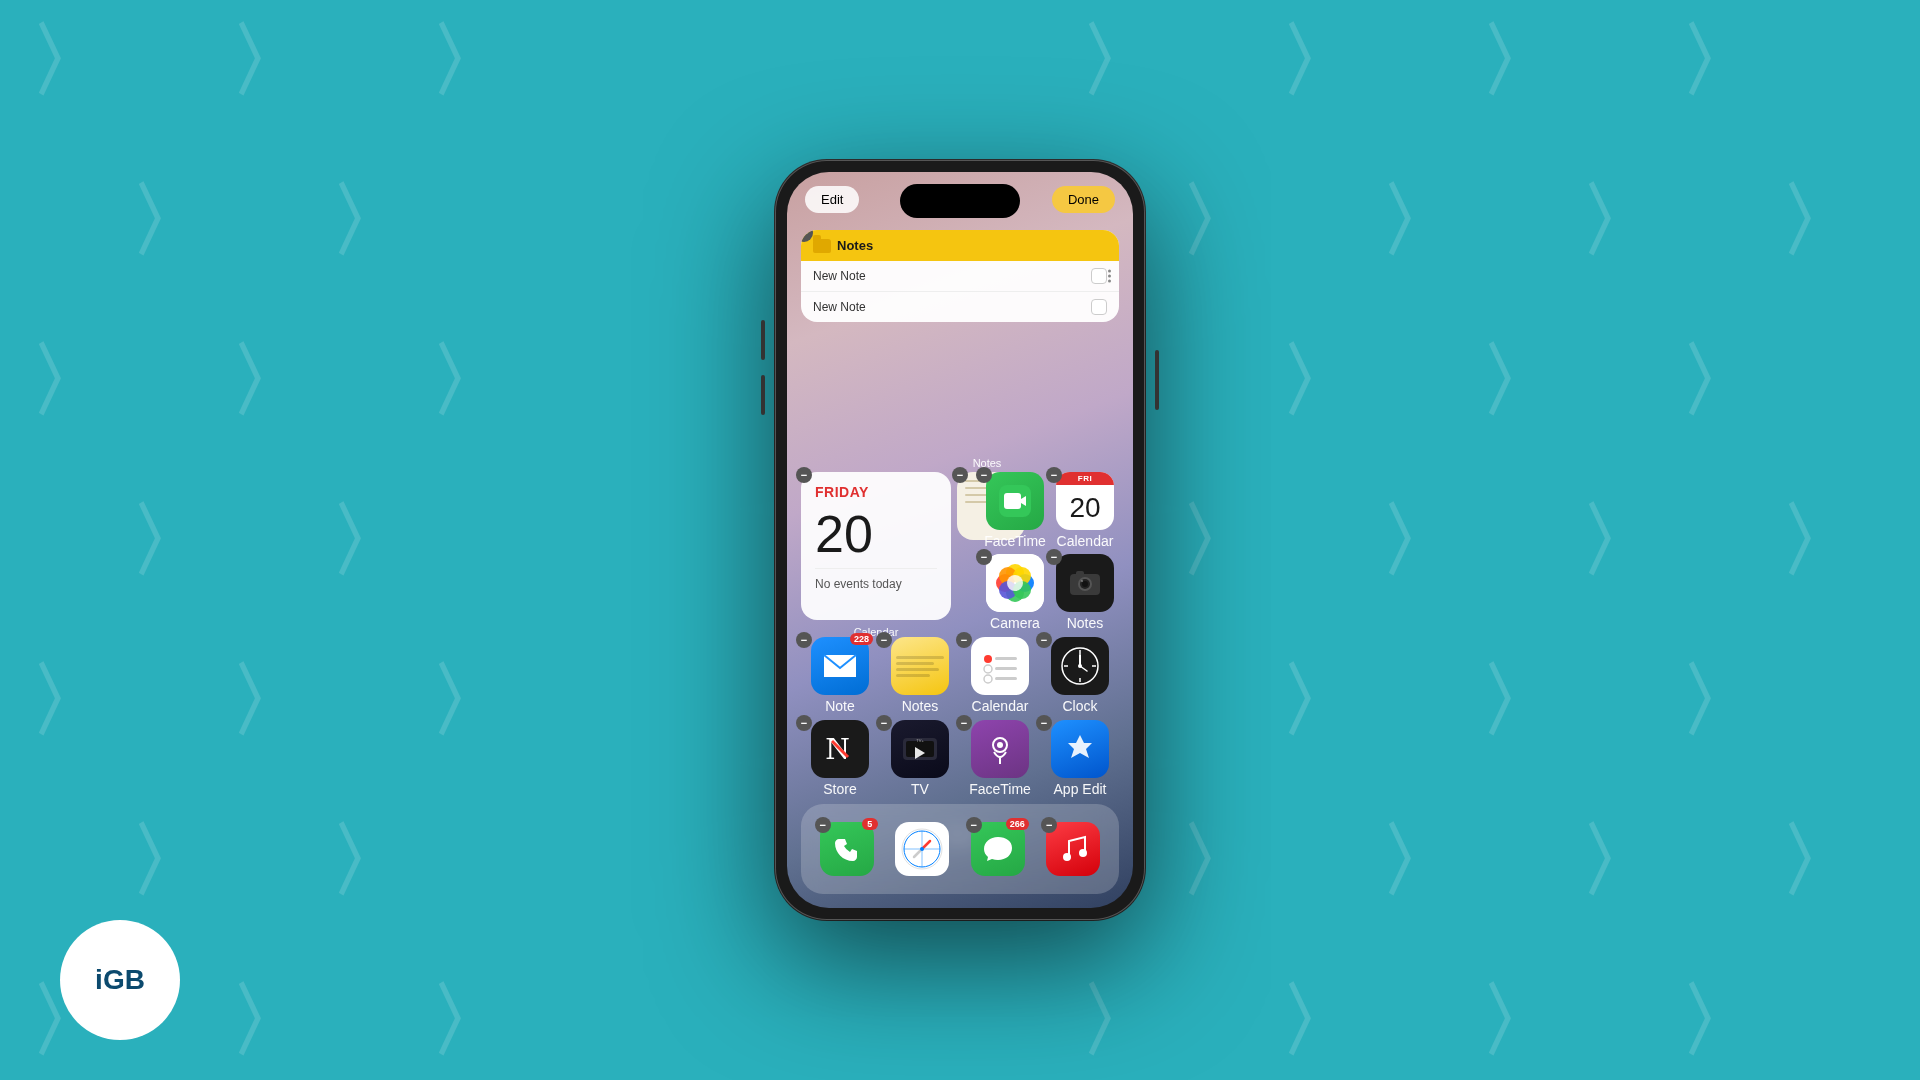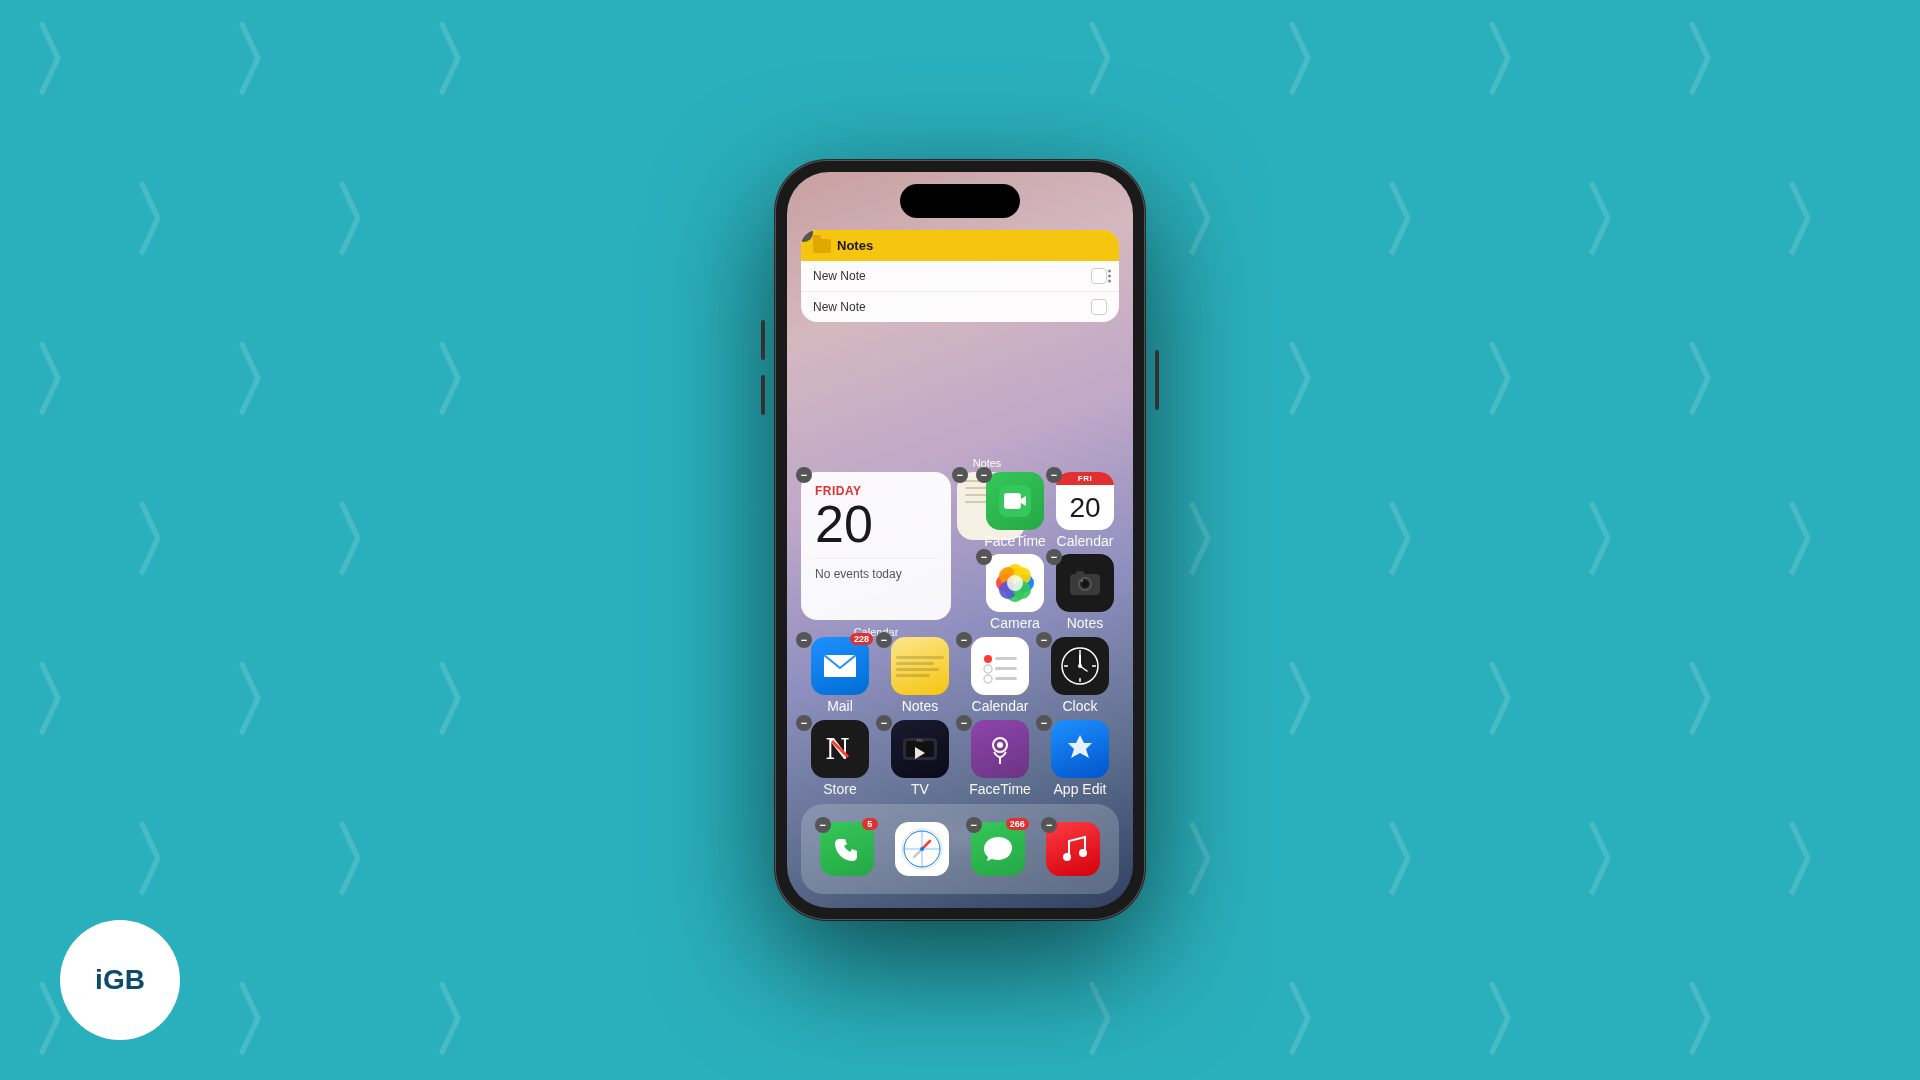--- a/index.html
+++ b/index.html
@@ -180,25 +180,25 @@
 
     .notes-row-checkbox {
       width: 16px;
       height: 16px;
       border: 1.5px solid #ccc;
       border-radius: 4px;
       background: white;
     }
 
     .cal-day {
-      font-size: 12px;
+      font-size: 14px;
       font-weight: 600;
       color: #e03030;
       letter-spacing: 0.5px;
-      margin-bottom: 0;
+      margin-bottom: 8px;
     }
 
     .cal-date {
       font-size: 52px;
       font-weight: 200;
       color: #1a1a1a;
       line-height: 1;
       margin-bottom: 8px;
     }
 
@@ -425,20 +425,24 @@
   <div class="phone-outer">
 
     <div class="side-btn-left"></div>
     <div class="side-btn-left2"></div>
     <div class="side-btn-right"></div>
 
     <div class="phone-screen">
 
       <div class="dynamic-island"></div>
 
+      <div class="top-buttons">
+        <button class="btn-edit">Edit</button>
+        <button class="btn-done">Done</button>
+      </div>
 
       <div class="notes-widget-large" style="position:absolute; top:58px; left:14px; right:14px;">
         <div class="notes-minus">−</div>
         <div class="notes-widget-header">
           <div style="width:18px;height:14px;background:#e0a800;border-radius:3px 3px 2px 2px;position:relative;">
             <div style="position:absolute;top:-4px;left:0;width:8px;height:6px;background:#e0a800;border-radius:2px 2px 0 0;"></div>
           </div>
           <span class="notes-widget-title">Notes</span>
           <div class="drag-handle" style="margin-left:auto;display:flex;flex-direction:column;gap:2px;">
             <div class="drag-dot"></div>
@@ -545,21 +549,21 @@
         <div class="app-icon-wrap">
           <div class="minus-badge">−</div>
           <div class="app-icon" style="background:linear-gradient(160deg,#1e90ff,#006dd4);border-radius:14px;">
             <div class="notif-badge">228</div>
             <svg width="36" height="26" viewBox="0 0 36 26">
               <rect width="36" height="26" rx="3" fill="none"></rect>
               <path d="M2 2h32v22H2z" fill="white"></path>
               <path d="M2 2l16 13L34 2" fill="none" stroke="#1e90ff" stroke-width="2"></path>
             </svg>
           </div>
-          <span class="app-label">Mail</span>
+          <span class="app-label">Note</span>
         </div>
 
         <div class="app-icon-wrap">
           <div class="minus-badge">−</div>
           <div class="app-icon" style="background:linear-gradient(160deg,#fde68a,#f5c510);border-radius:14px;flex-direction:column;align-items:flex-start;padding:6px 5px;">
             <div style="width:100%;height:3px;background:rgba(0,0,0,0.15);border-radius:2px;margin-bottom:3px;"></div>
             <div style="width:80%;height:3px;background:rgba(0,0,0,0.15);border-radius:2px;margin-bottom:3px;"></div>
             <div style="width:90%;height:3px;background:rgba(0,0,0,0.15);border-radius:2px;margin-bottom:3px;"></div>
             <div style="width:70%;height:3px;background:rgba(0,0,0,0.15);border-radius:2px;"></div>
           </div>

